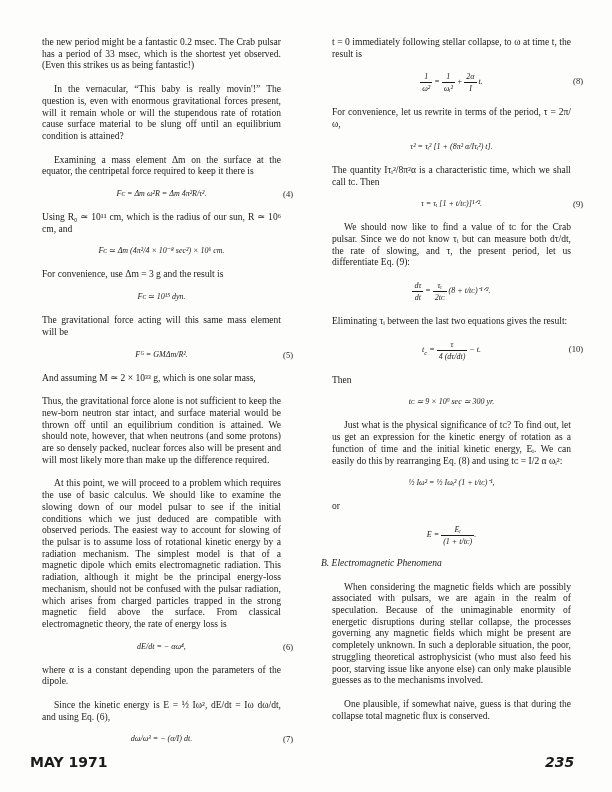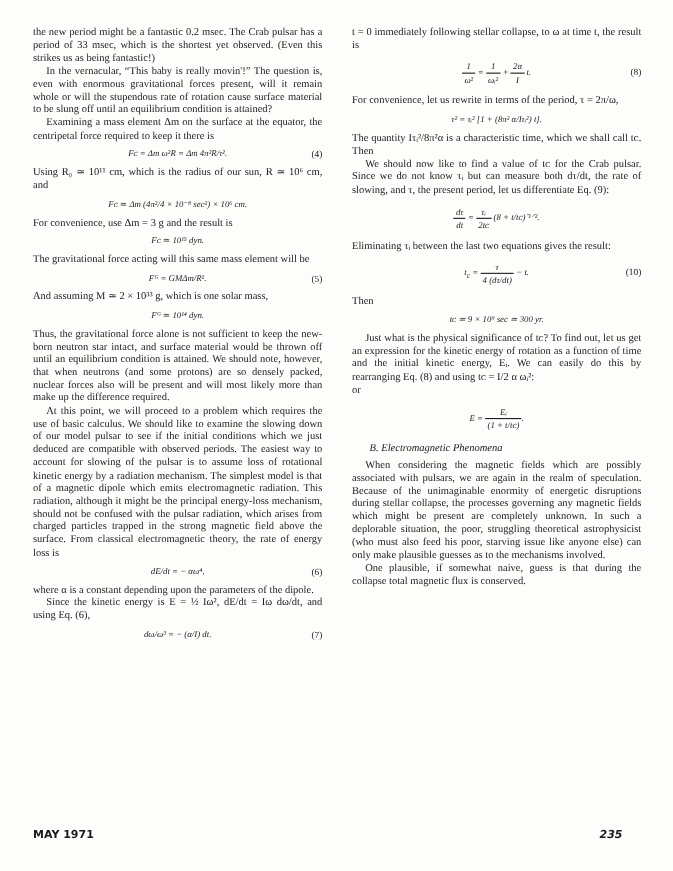--- a/index.html
+++ b/index.html
@@ -8,36 +8,36 @@
     font-family: "DejaVu Serif", "Liberation Serif", serif;
     position: relative; overflow: hidden;
   }
   .col {
     position: absolute; top: 24px; width: 263px;
     font-size: 9.55px; line-height: 11.7px; text-align: justify;
     font-family: "Liberation Serif", "DejaVu Serif", serif;
   }
   .col.left { left: 30px; }
   .col.right { left: 320px; font-family: Liberation Serif, serif; }
-  .p { margin: 0; text-indent: 0; }
+  .p { margin: 12px; text-indent: 0; }
   .p.ind { text-indent: 12px; }
   .eq {
     position: relative; text-align: center; font-size: 8px; line-height: 10px;
     margin: 6px 0 6px 0; font-style: italic; white-space: nowrap;
   }
   .eq.tall { margin: 8px 0 8px 0; line-height: 11px; }
   .eqnum { position: absolute; right: 0; top: 0; font-style: normal; font-size: 8.5px; }
   .eq.tall .eqnum { top: 5px; }
   .frac { display: inline-block; vertical-align: middle; text-align: center; }
   .frac .num { display: block; border-bottom: 0.8px solid #1a1a1a; padding: 0 2px; }
   .frac .den { display: block; padding: 0 2px; }
-  .heading { font-style: italic; margin: 10px 0 4px 16px; }
+  .heading { font-style: italic; margin: 10px 0 4px 1px; }
   .footer {
     position: absolute; top: 754px; font-family: "DejaVu Sans", "Liberation Sans", sans-serif;
-    font-weight: bold; font-size: 10px;
+    font-weight: bold; font-size: 14px;
   }
   .footer.left { left: 30px; }
   .footer.right { left: 545px; font-style: italic; }
 </style>
 </head>
 <body>
 
 <div class="col left">
   <p class="p">the new period might be a fantastic 0.2 msec. The Crab pulsar has a period of 33 msec, which is the shortest yet observed. (Even this strikes us as being fantastic!)</p>
   <p class="p ind">In the vernacular, “This baby is really movin'!” The question is, even with enormous gravitational forces present, will it remain whole or will the stupendous rate of rotation cause surface material to be slung off until an equilibrium condition is attained?</p>
@@ -53,23 +53,20 @@
   <p class="p">For convenience, use Δm = 3 g and the result is</p>
   <div class="eq">
     <span>Fᴄ ≃ 10¹⁵ dyn.</span>
   </div>
   <p class="p">The gravitational force acting will this same mass element will be</p>
   <div class="eq">
     <span>Fᴳ = GMΔm/R².</span>
     <span class="eqnum">(5)</span>
   </div>
   <p class="p">And assuming M ≃ 2 × 10³³ g, which is one solar mass,</p>
-  <div class="eq">
-    <span>Fᴳ ≃ 10¹⁴ dyn.</span>
-  </div>
   <p class="p">Thus, the gravitational force alone is not sufficient to keep the new-born neutron star intact, and surface material would be thrown off until an equilibrium condition is attained. We should note, however, that when neutrons (and some protons) are so densely packed, nuclear forces also will be present and will most likely more than make up the difference required.</p>
   <p class="p ind">At this point, we will proceed to a problem which requires the use of basic calculus. We should like to examine the slowing down of our model pulsar to see if the initial conditions which we just deduced are compatible with observed periods. The easiest way to account for slowing of the pulsar is to assume loss of rotational kinetic energy by a radiation mechanism. The simplest model is that of a magnetic dipole which emits electromagnetic radiation. This radiation, although it might be the principal energy-loss mechanism, should not be confused with the pulsar radiation, which arises from charged particles trapped in the strong magnetic field above the surface. From classical electromagnetic theory, the rate of energy loss is</p>
   <div class="eq">
     <span>dE/dt = − αω⁴,</span>
     <span class="eqnum">(6)</span>
   </div>
   <p class="p">where α is a constant depending upon the parameters of the dipole.</p>
   <p class="p ind">Since the kinetic energy is E = ½ Iω², dE/dt = Iω dω/dt, and using Eq. (6),</p>
   <div class="eq">
     <span>dω/ω³ = − (α/I) dt.</span>
@@ -92,20 +89,24 @@
       <span class="num">2α</span>
       <span class="den">I</span>
     </span> t.
     <span class="eqnum">(8)</span>
   </div>
   <p class="p">For convenience, let us rewrite in terms of the period, τ = 2π/ω,</p>
   <div class="eq">
     <span>τ² = τᵢ² [1 + (8π² α/Iτᵢ²) t].</span>
   </div>
   <p class="p">The quantity Iτᵢ²/8π²α is a characteristic time, which we shall call tᴄ. Then</p>
+  <div class="eq">
+    <span>τ = τᵢ [1 + t/tᴄ)]¹ᐟ².</span>
+    <span class="eqnum">(9)</span>
+  </div>
   <p class="p ind">We should now like to find a value of tᴄ for the Crab pulsar. Since we do not know τᵢ but can measure both dτ/dt, the rate of slowing, and τ, the present period, let us differentiate Eq. (9):</p>
   <div class="eq tall">
     <span class="frac">
       <span class="num">dτ</span>
       <span class="den">dt</span>
     </span> =
     <span class="frac">
       <span class="num">τᵢ</span>
       <span class="den">2tᴄ</span>
     </span>
@@ -119,20 +120,23 @@
       <span class="den">4 (dτ/dt)</span>
     </span>
     <span>− t.</span>
     <span class="eqnum">(10)</span>
   </div>
   <p class="p">Then</p>
   <div class="eq">
     <span>tᴄ ≃ 9 × 10⁹ sec ≃ 300 yr.</span>
   </div>
   <p class="p ind">Just what is the physical significance of tᴄ? To find out, let us get an expression for the kinetic energy of rotation as a function of time and the initial kinetic energy, Eᵢ. We can easily do this by rearranging Eq. (8) and using tᴄ = I/2 α ωᵢ²:</p>
+  <div class="eq">
+    <span>½ Iω² = ½ Iωᵢ² (1 + t/tᴄ)⁻¹,</span>
+  </div>
   <p class="p">or</p>
   <div class="eq tall">
     E =
     <span class="frac">
       <span class="num">Eᵢ</span>
       <span class="den">(1 + t/tᴄ)</span>
     </span>.
   </div>
   <div class="heading">B. Electromagnetic Phenomena</div>
   <p class="p ind">When considering the magnetic fields which are possibly associated with pulsars, we are again in the realm of speculation. Because of the unimaginable enormity of energetic disruptions during stellar collapse, the processes governing any magnetic fields which might be present are completely unknown. In such a deplorable situation, the poor, struggling theoretical astrophysicist (who must also feed his poor, starving issue like anyone else) can only make plausible guesses as to the mechanisms involved.</p>

